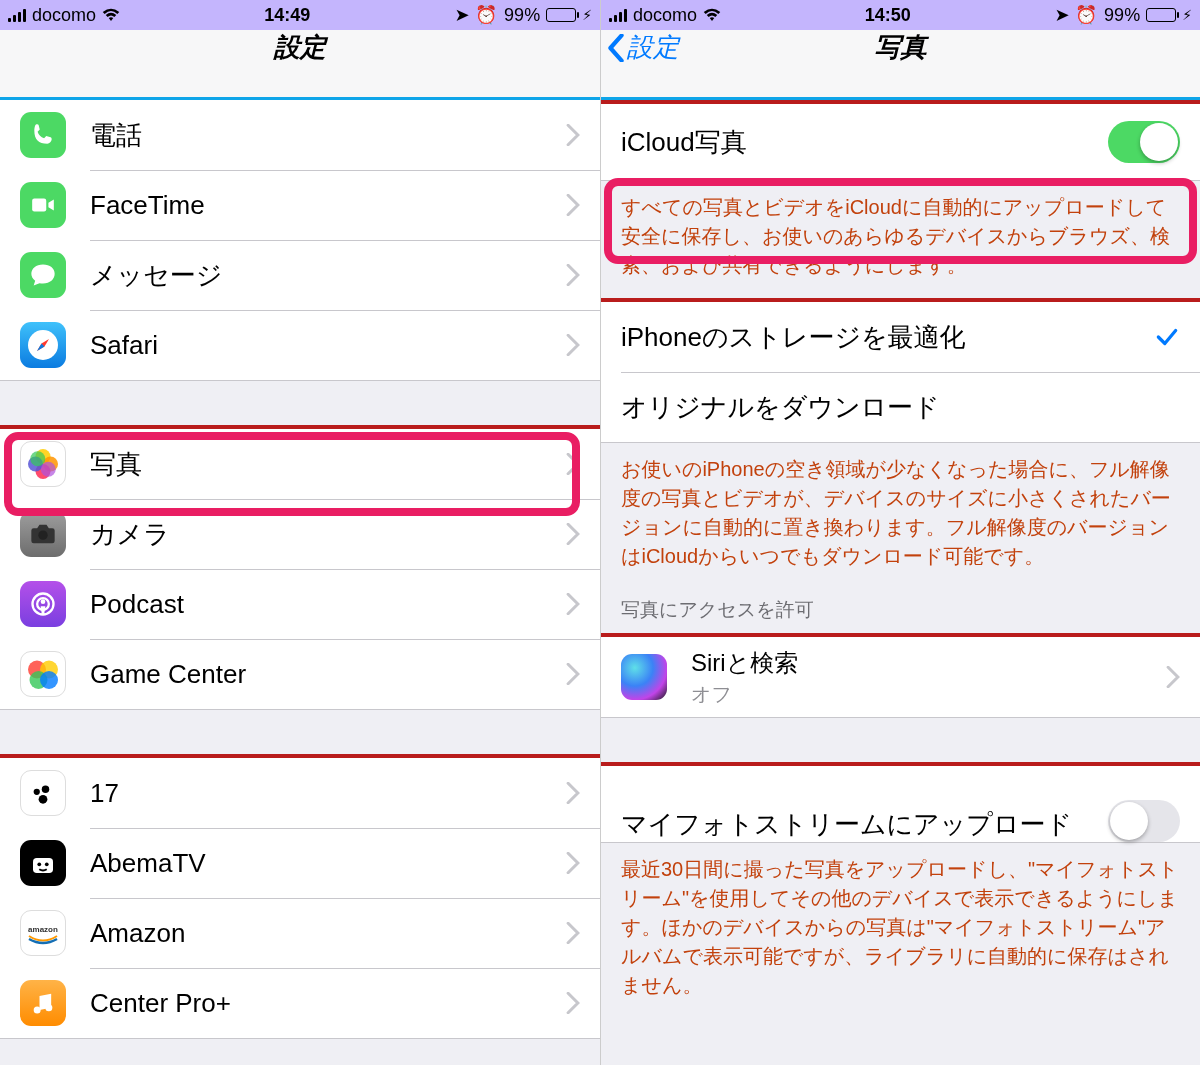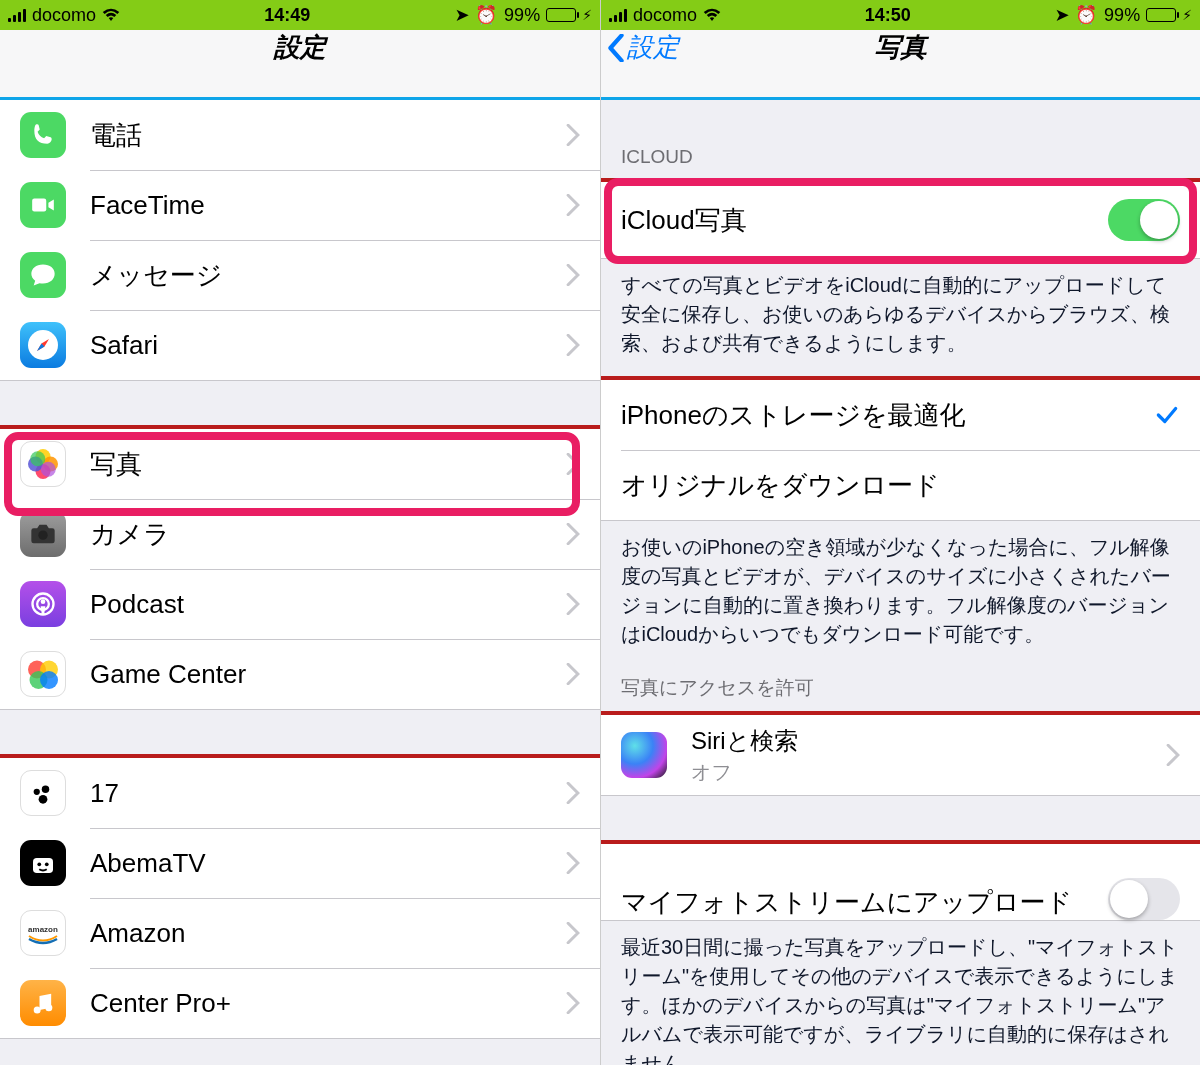--- a/index.html
+++ b/index.html
@@ -9,21 +9,21 @@
     width: 1200px;
     height: 1065px;
     display: flex;
   }
   .pane { width: 600px; height: 1065px; background: #EFEFF4; overflow: hidden; position: relative; }
   .pane + .pane { border-left: 1px solid #ccc; }
 
   
   .status-bar {
     height: 30px;
-    background: #84cc16;
+    background: #c4b5fd;
     display: flex;
     align-items: center;
     justify-content: space-between;
     padding: 0 8px;
     font-size: 18px;
     font-weight: 500;
     color: #000;
   }
   .status-left, .status-right { display: flex; align-items: center; gap: 6px; }
   .signal-icon { display: flex; align-items: flex-end; gap: 2px; height: 14px; }
@@ -76,21 +76,21 @@
     width:46px; height:46px; border-radius:11px; margin-right:24px;
     display:flex; align-items:center; justify-content:center; font-size:26px; color:#fff;
     flex-shrink:0;
   }
 
   .section-header {
     padding: 26px 20px 10px; font-size:19px; color:#6D6D72;
     text-transform: none;
   }
   .section-footer {
-    padding: 12px 20px 18px; font-size:20px; color:#0f172a; line-height:1.45;
+    padding: 12px 20px 18px; font-size:20px; color:#c2410c; line-height:1.45;
   }
 
   .toggle {
     width:72px; height:42px; border-radius:21px; position:relative; background:#E5E5EA;
   }
   .toggle .knob {
     width:38px; height:38px; border-radius:50%; background:#fff; position:absolute; top:2px;
     box-shadow:0 2px 4px rgba(0,0,0,0.3);
   }
   .toggle.off .knob { left:2px; }
@@ -338,21 +338,20 @@
   <div class="nav-bar">
     <div class="nav-back">
       <svg class="chevron-left" viewBox="0 0 12 20">
           <path d="M10 1 L2 10 L10 19" stroke="#007AFF" stroke-width="3" fill="none" stroke-linecap="round" stroke-linejoin="round"></path>
         </svg>
       <span>設定</span>
     </div>
     <div class="nav-title">写真</div>
   </div>
 
-  <div class="section-header" style="padding-top:46px;">ICLOUD</div>
 
   <div class="group">
     <div class="row noinset" style="min-height:76px;">
       <div class="label">iCloud写真</div>
       <div class="toggle on">
           <div class="knob"></div>
         </div>
     </div>
   </div>
 

